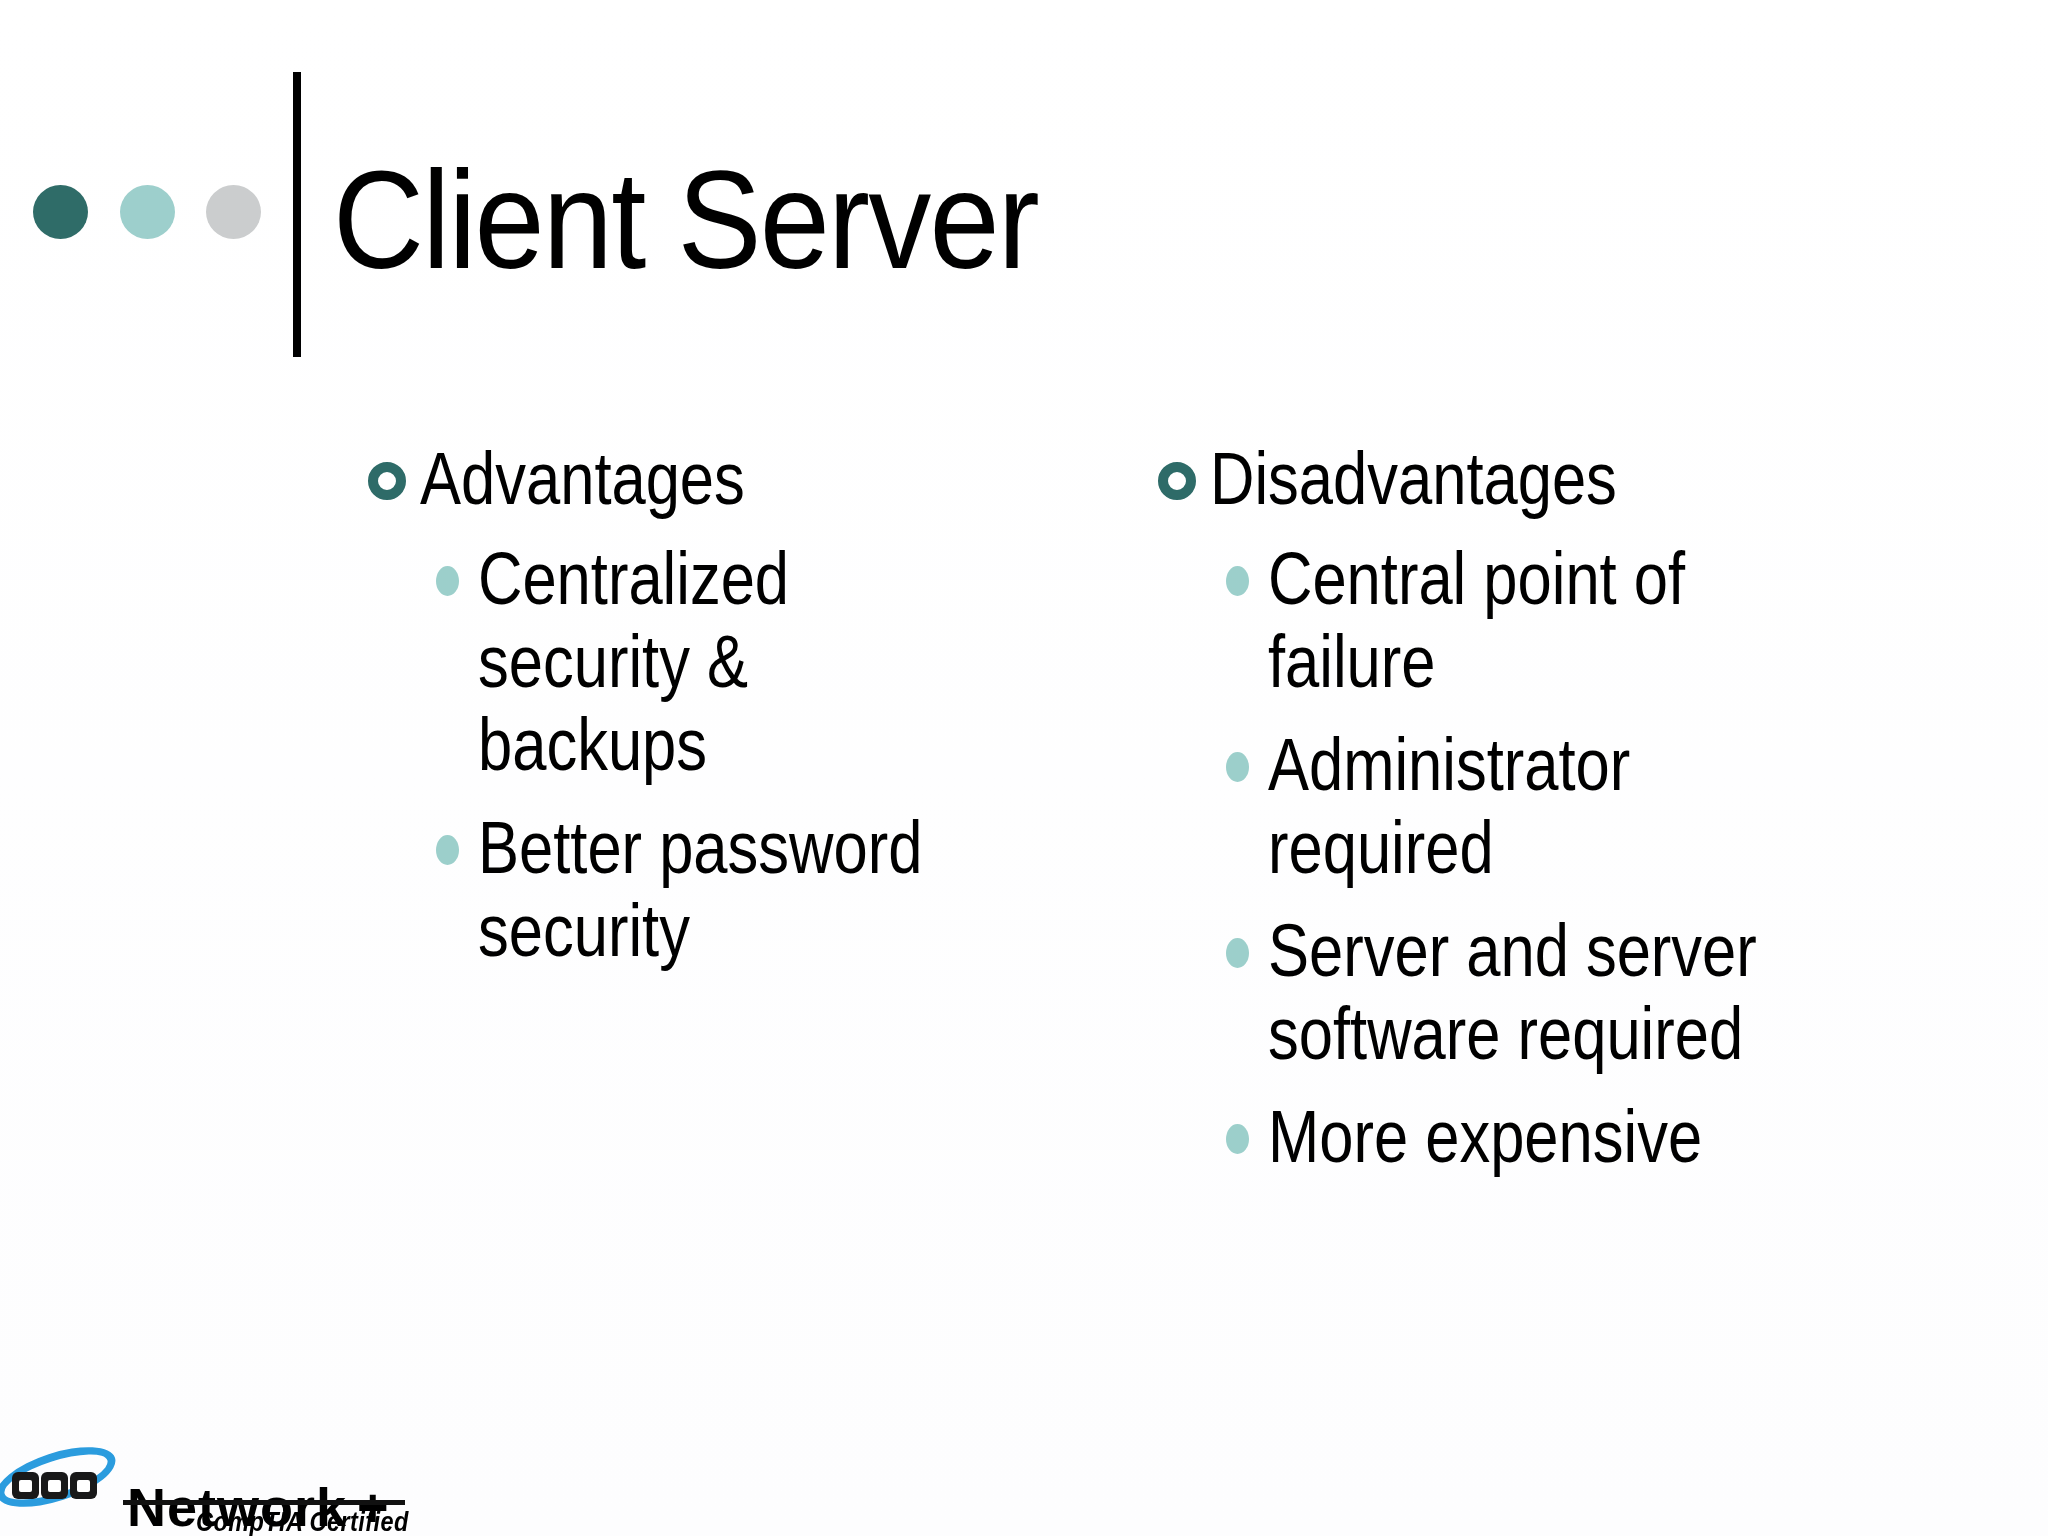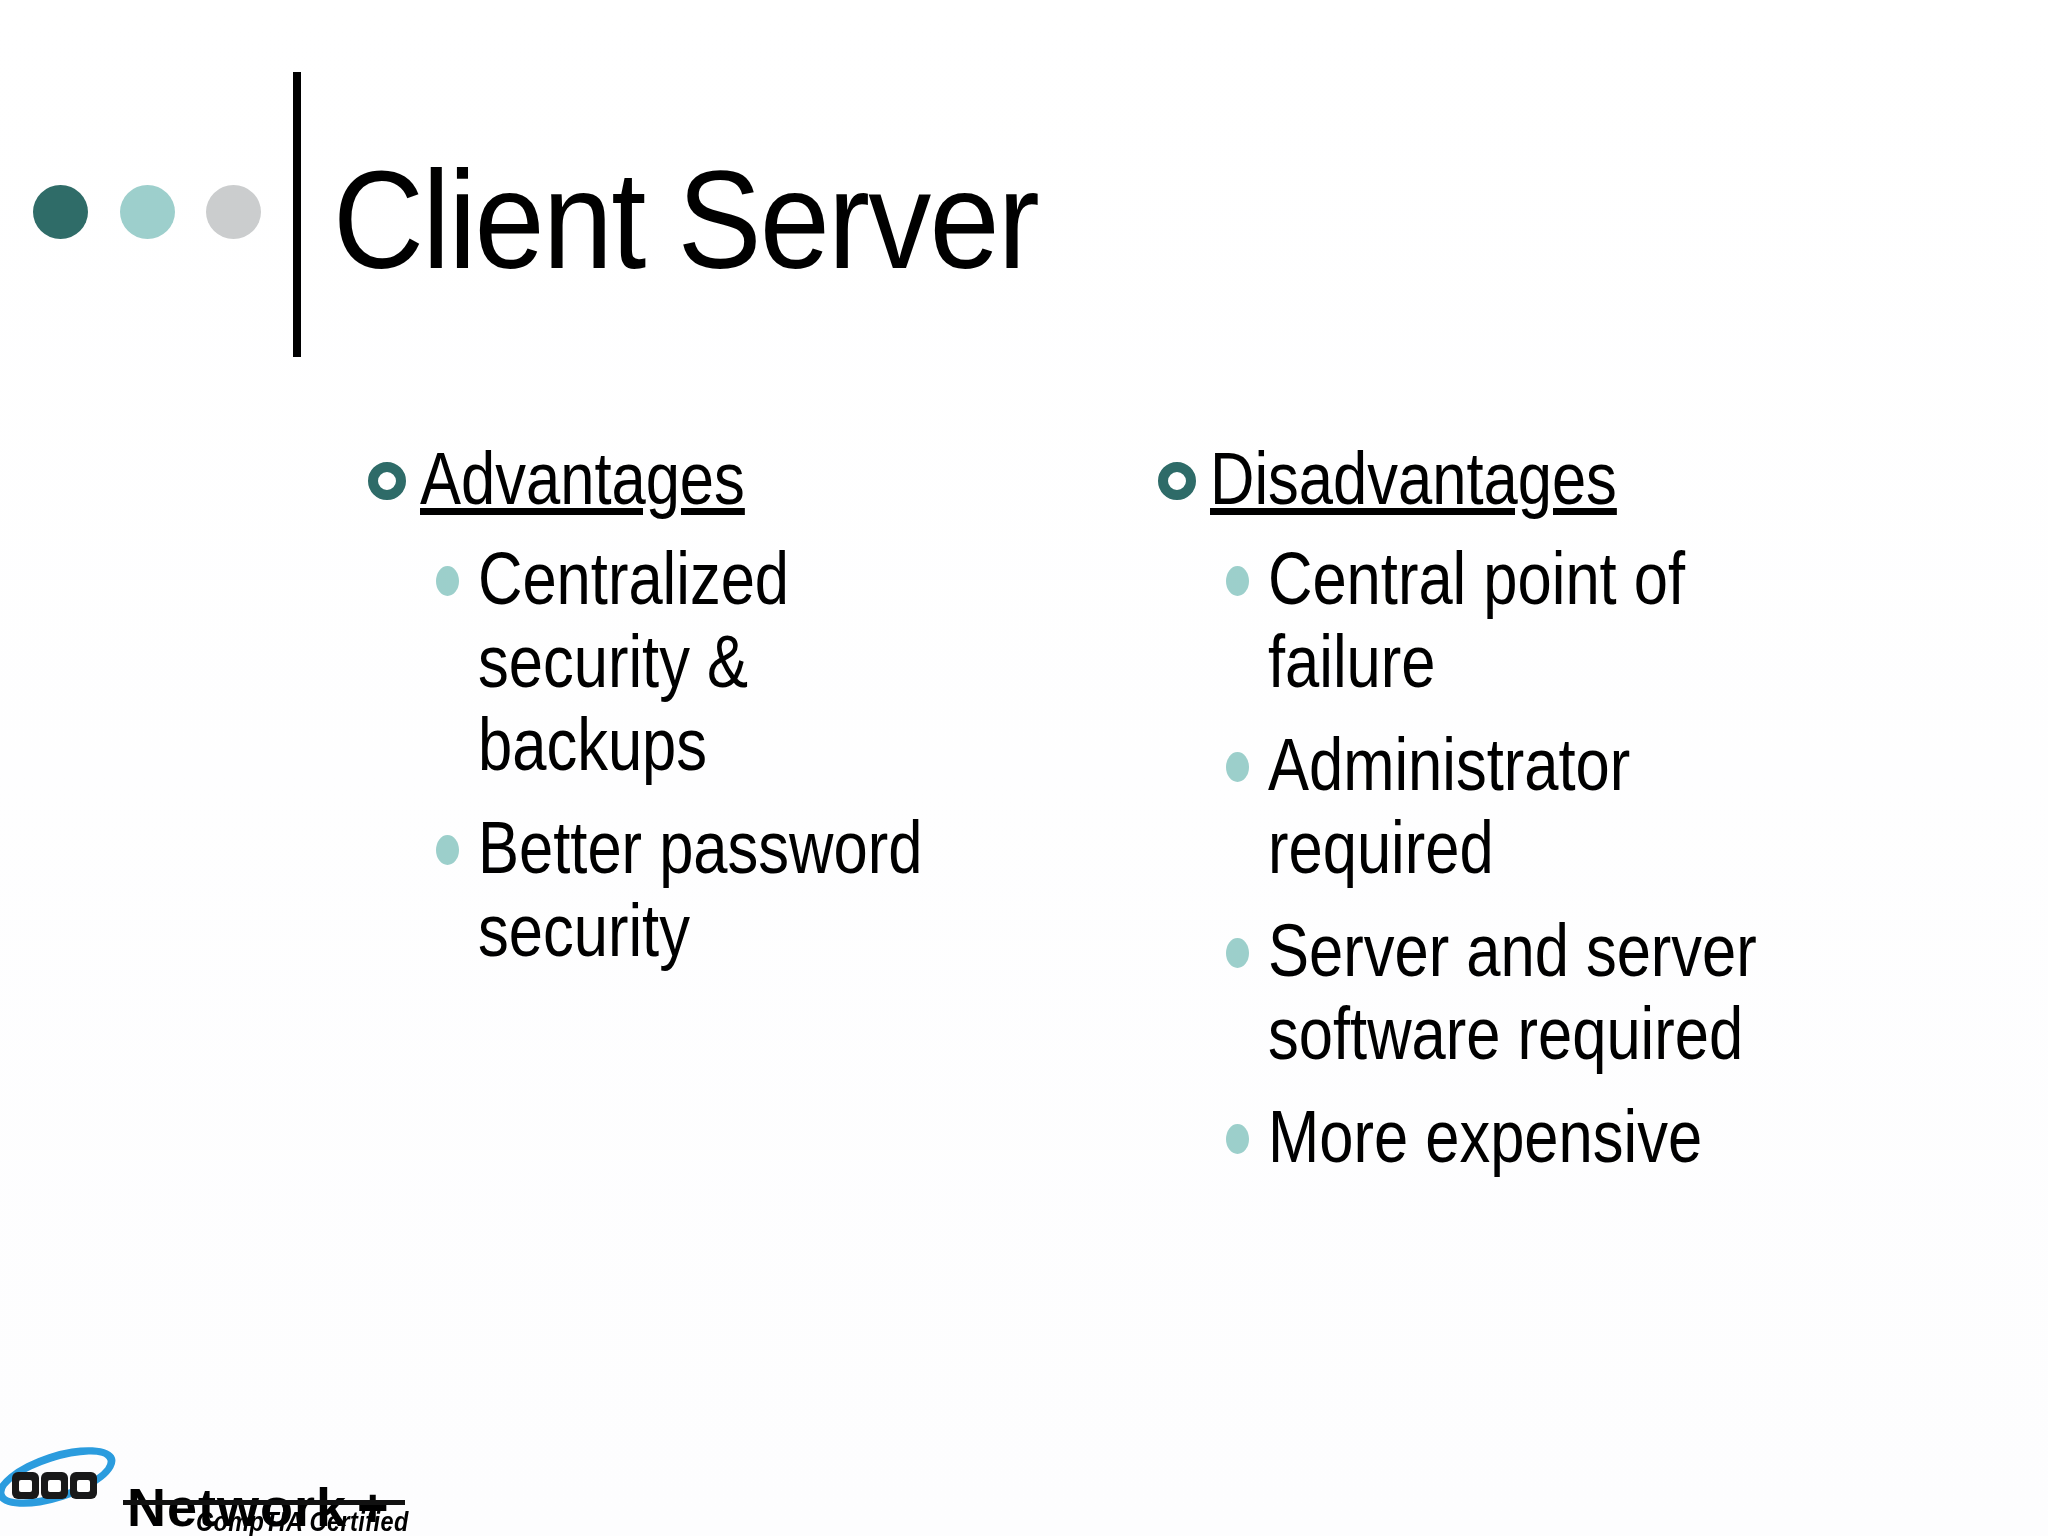--- a/index.html
+++ b/index.html
@@ -20,21 +20,21 @@
     position:absolute;left:333px;top:146px;
     font-size:140px;line-height:1.05;letter-spacing:-2px;white-space:pre;
     transform:scaleX(0.9);transform-origin:left top;
   }
 
   
   .col{position:absolute;top:437px;width:900px;}
   .col-left{left:360px;}
   .col-right{left:1150px;}
   .row{display:flex;align-items:flex-start;}
-  .row.level1{margin-bottom:17px;text-decoration:underline;}
+  .row.level1{margin-bottom:17px;}
   .row.level2{margin-bottom:20px;}
   .bullet-ring{
     flex:0 0 auto;width:38px;height:38px;box-sizing:border-box;
     border:10px solid #2E6B68;border-radius:50%;margin:25px 0 0 8px;background:#fff;
   }
   .bullet-dot{
     flex:0 0 auto;width:23px;height:30px;border-radius:50%;
     margin:29px 0 0 76px;background:#9CCFCB;
   }
   .txt{

